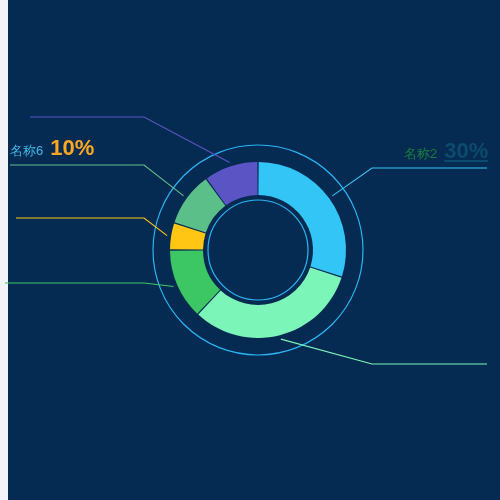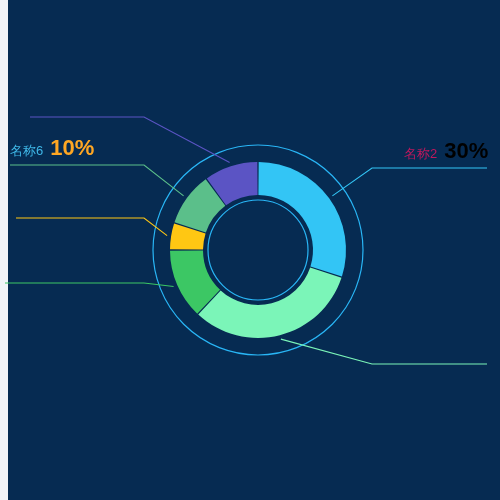--- a/index.html
+++ b/index.html
@@ -68,18 +68,18 @@
         <path d="M 332.4 195.9 L 372 168 L 487 168" fill="none" stroke="#33c5f5" stroke-width="1.1"></path>
         <path d="M 280.9 339.1 L 372 364 L 487 364" fill="none" stroke="#7bf5b8" stroke-width="1.1"></path>
         <path d="M 173.6 286.5 L 144 283 L 5 283" fill="none" stroke="#3cc764" stroke-width="1.1"></path>
         <path d="M 167.1 235.6 L 144 218 L 16 218" fill="none" stroke="#ffc713" stroke-width="1.1"></path>
         <path d="M 183.6 195.9 L 144 165 L 10 165" fill="none" stroke="#5bbf8a" stroke-width="1.1"></path>
         <path d="M 229.6 162.5 L 144 117 L 30 117" fill="none" stroke="#5b54c4" stroke-width="1.1"></path>
       </g>
   </svg>
 
   <div class="lbl right" id="lbl-0" style="left: 404px; top: 140px;">
-    <span class="name" style="color: #be185d;">名称2</span><span class="val" style="color: #000000;">30%</span>
+    <span class="name" style="color: #15803d;">名称2</span><span class="val" style="color: #0c4a6e; text-decoration: underline;">30%</span>
   </div>
   <div class="lbl left" id="lbl-4" style="left: 10px; top: 137px;">
     <span class="name" style="color: rgb(63, 184, 232);">名称6</span><span class="val" style="color: rgb(255, 167, 35);">10%</span>
   </div>
 </div>
 
 </body></html>

